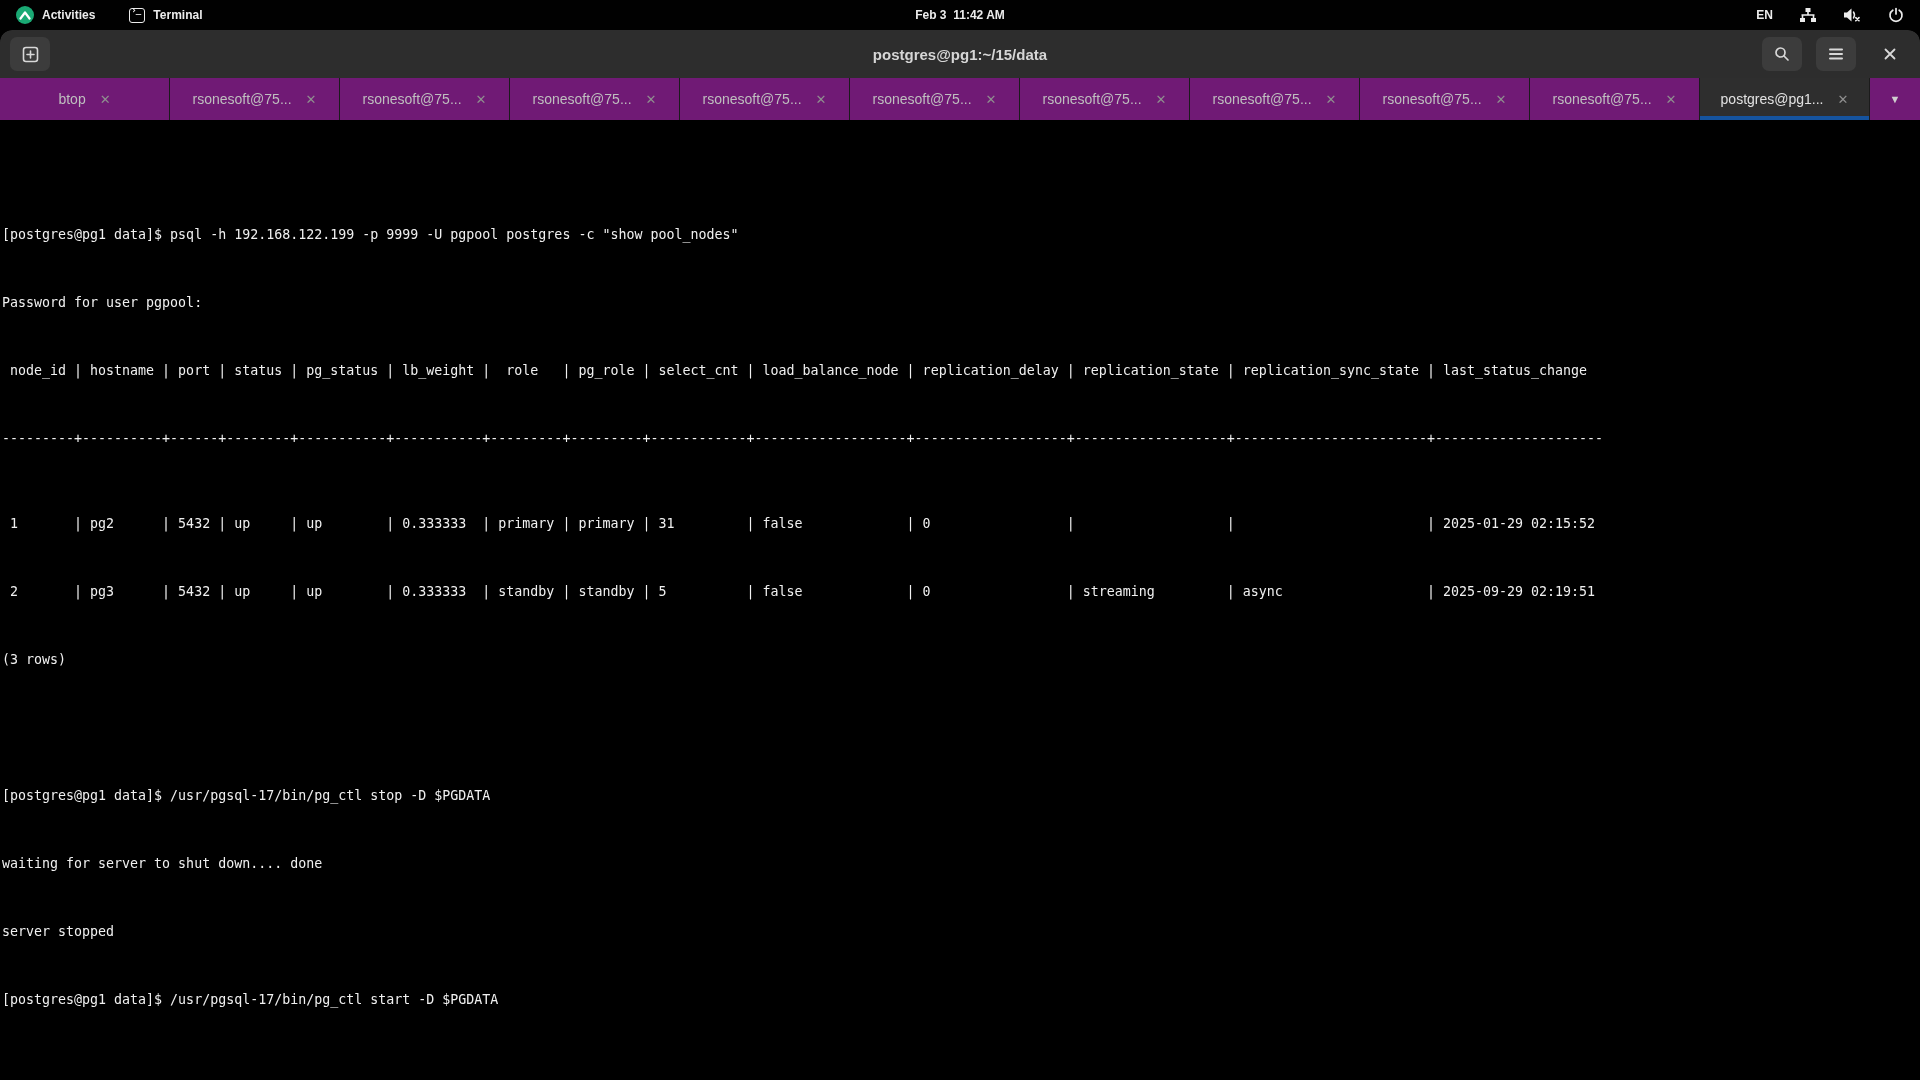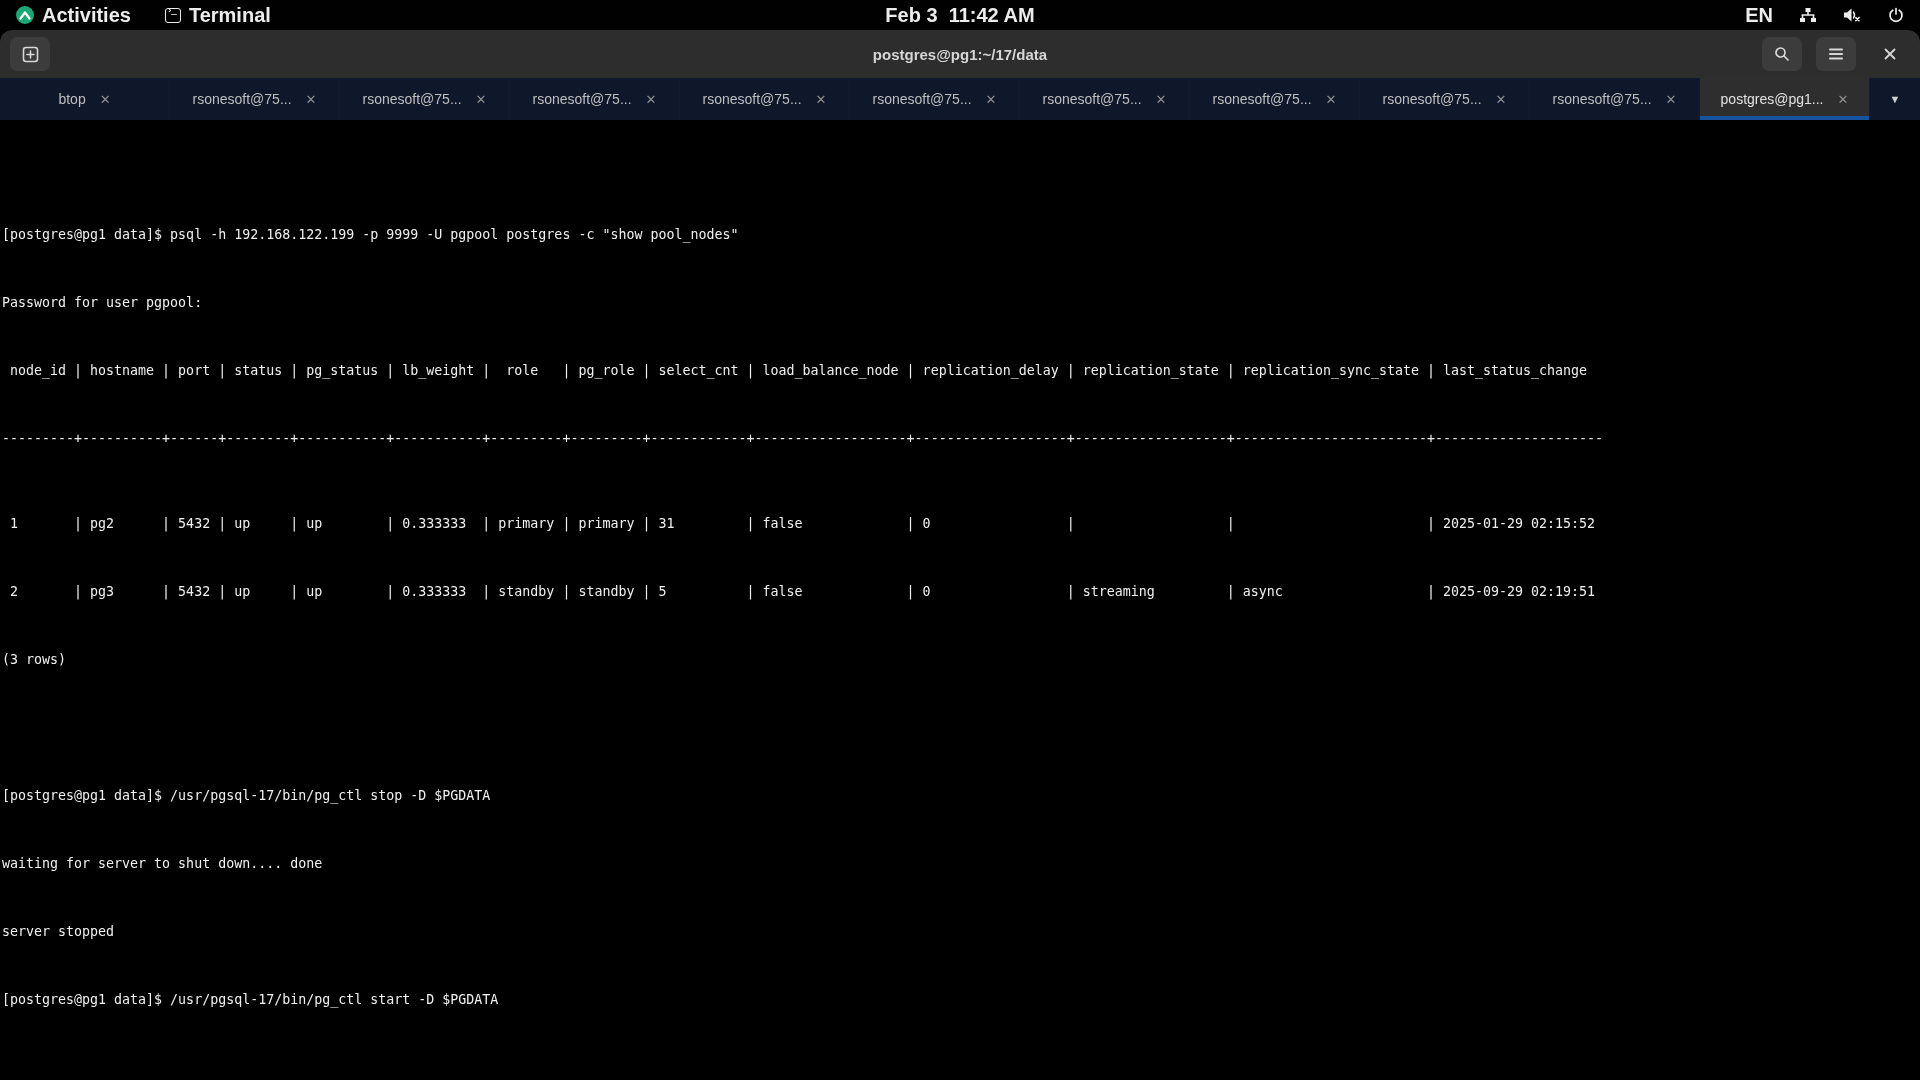--- a/index.html
+++ b/index.html
@@ -8,21 +8,21 @@
     background:#000;
     overflow:hidden;
     font-family:"Liberation Sans", sans-serif;
     -webkit-font-smoothing:antialiased;
   }
 
   
   .topbar {
     height:30px; background:#010101; color:#ececec;
     display:flex; align-items:center; justify-content:space-between;
-    padding:0 16px; font-size:20px; font-weight:700; position:relative; z-index:5;
+    padding:0 16px; font-size:12px; font-weight:700; position:relative; z-index:5;
   }
   .topbar-left { display:flex; align-items:center; gap:34px; }
   .activities, .app-indicator { display:flex; align-items:center; gap:8px; cursor:default; }
   .distro-badge {
     width:18px; height:18px; border-radius:50%;
     background:#1aa974; display:flex; align-items:center; justify-content:center;
   }
   .terminal-glyph {
     width:16px; height:15px; border:1.6px solid #ececec; border-radius:3px;
     position:relative;
@@ -51,21 +51,21 @@
     display:flex; align-items:center; justify-content:center; cursor:pointer;
   }
   .tb-btn.flat { background:transparent; }
   .tb-right { display:flex; align-items:center; gap:14px; }
   .win-title {
     position:absolute; left:50%; transform:translateX(-50%);
     color:#d6d6d6; font-size:15px; font-weight:700; white-space:nowrap;
   }
 
   
-  .tabbar { height:42px; background:#0f172a; display:flex; align-items:stretch; }
+  .tabbar { height:42px; background:#701a75; display:flex; align-items:stretch; }
   .tabstrip { display:flex; align-items:stretch; }
   .tab {
     flex:0 0 170px; width:170px; display:flex; align-items:center; justify-content:center;
     gap:14px; border-right:1px solid #1b1b1b; color:#bfbfbf; font-size:14px;
     cursor:pointer; white-space:nowrap; overflow:hidden;
   }
   .tab .tab-close { color:#8f8f8f; font-size:13px; line-height:1; }
   .tab.active { background:#2e2e2e; color:#e2e2e2; box-shadow:inset 0 -4px 0 #15539e; }
   .tab-overflow {
     flex:1; display:flex; align-items:center; justify-content:center;
@@ -130,21 +130,21 @@
 
 <div class="window">
 
   <div class="titlebar">
     <div class="tb-btn">
       <svg width="17" height="17" viewBox="0 0 17 17" fill="none" stroke="#d8d8d8" stroke-width="1.6">
         <rect x="1.5" y="1.5" width="14" height="14" rx="2.5"></rect>
         <path d="M8.5 5 V12 M5 8.5 H12" stroke-linecap="round"></path>
       </svg>
     </div>
-    <div class="win-title">postgres@pg1:~/17/data</div>
+    <div class="win-title">postgres@pg1:~/15/data</div>
     <div class="tb-right">
       <div class="tb-btn">
         <svg width="16" height="16" viewBox="0 0 16 16" fill="none" stroke="#d8d8d8" stroke-width="1.7">
           <circle cx="6.5" cy="6.5" r="4.5"></circle>
           <path d="M10 10 L14 14" stroke-linecap="round"></path>
         </svg>
       </div>
       <div class="tb-btn">
         <svg width="16" height="14" viewBox="0 0 16 14" stroke="#d8d8d8" stroke-width="2" stroke-linecap="round">
           <path d="M2 2.5 H14 M2 7 H14 M2 11.5 H14"></path>

